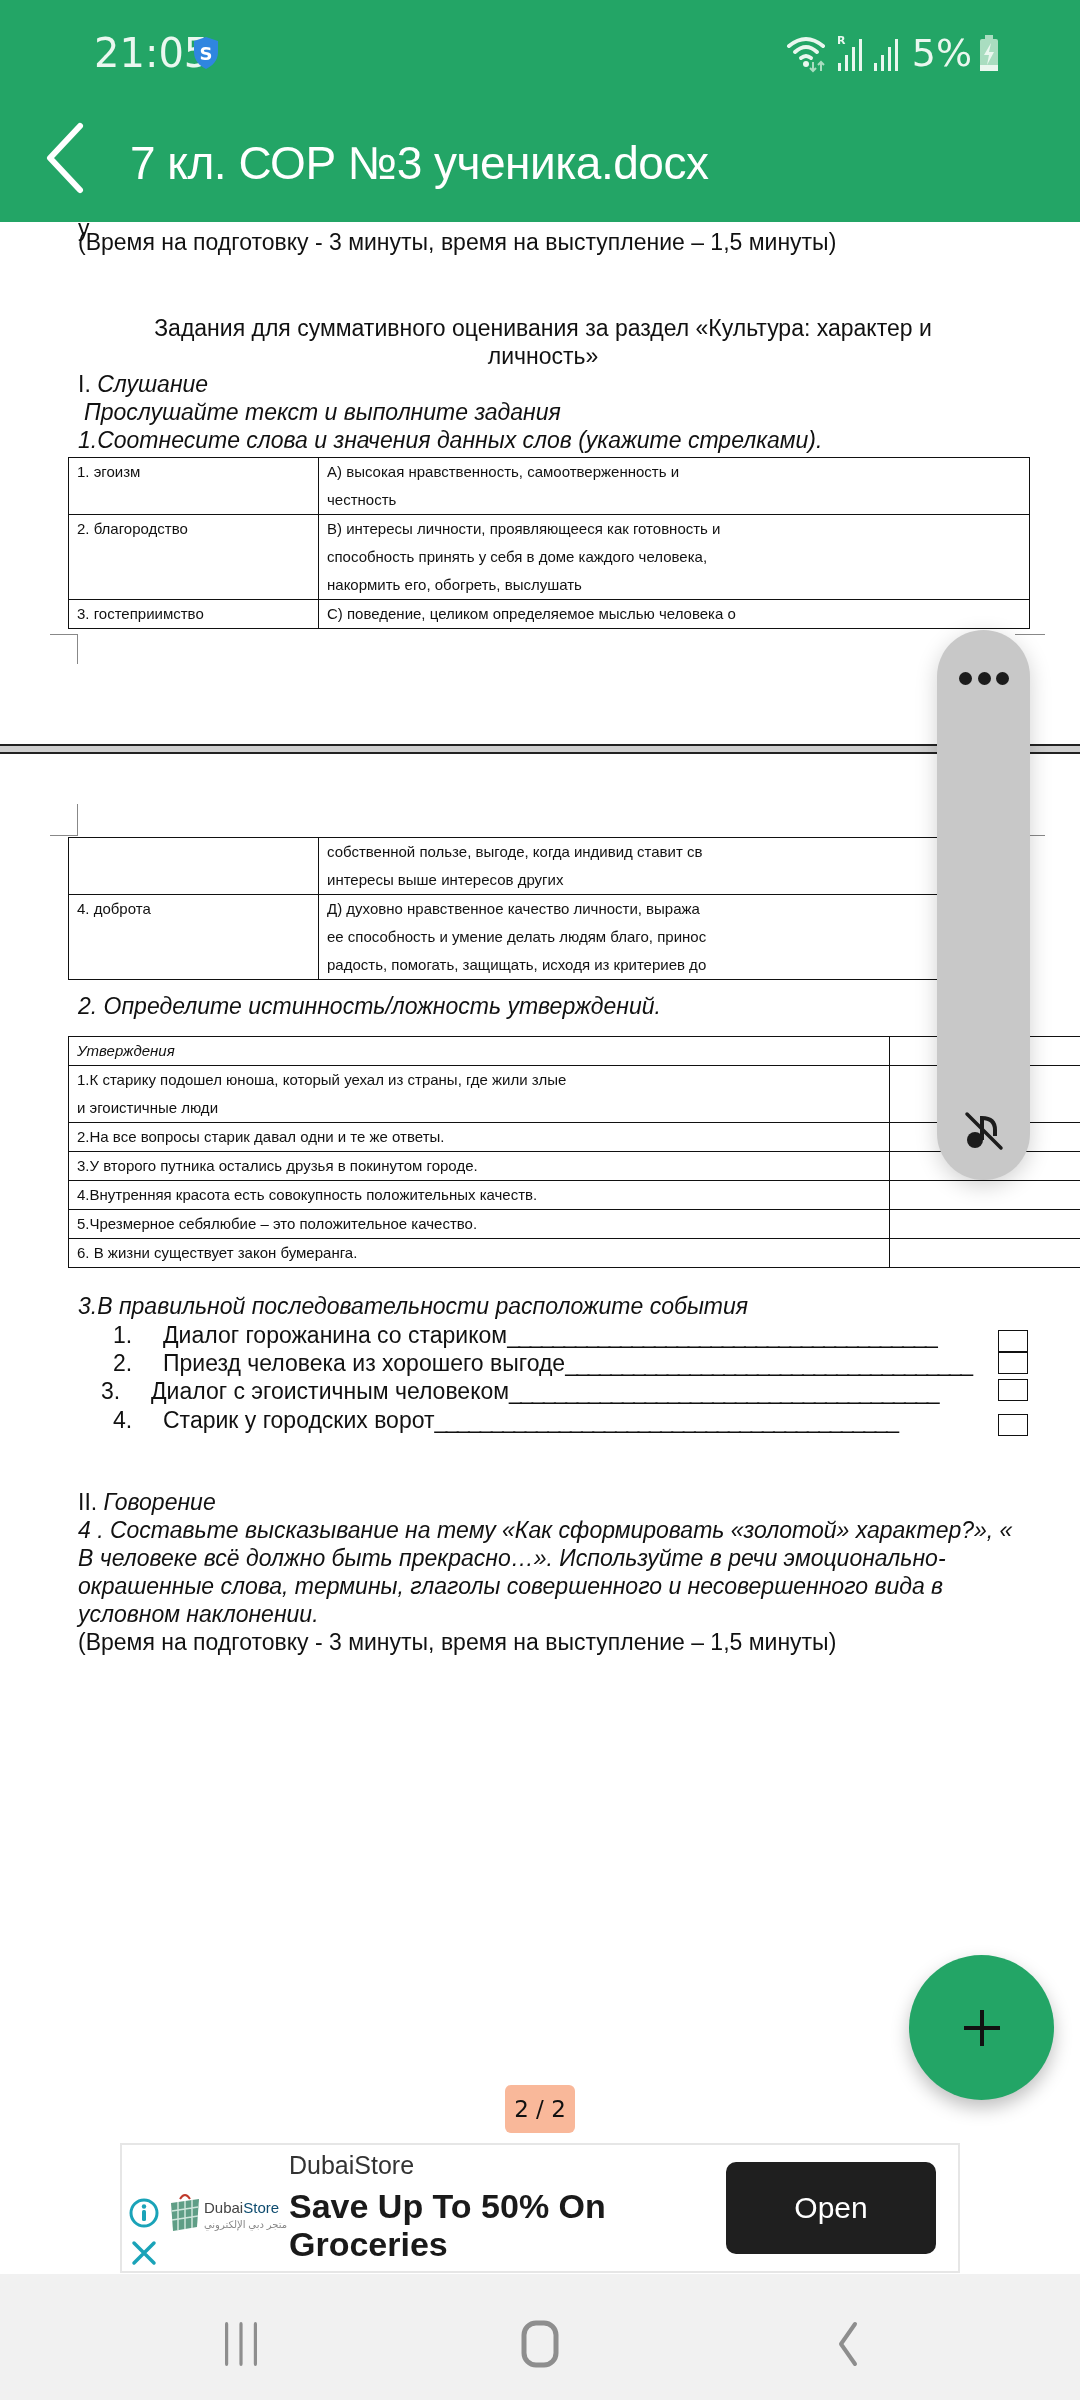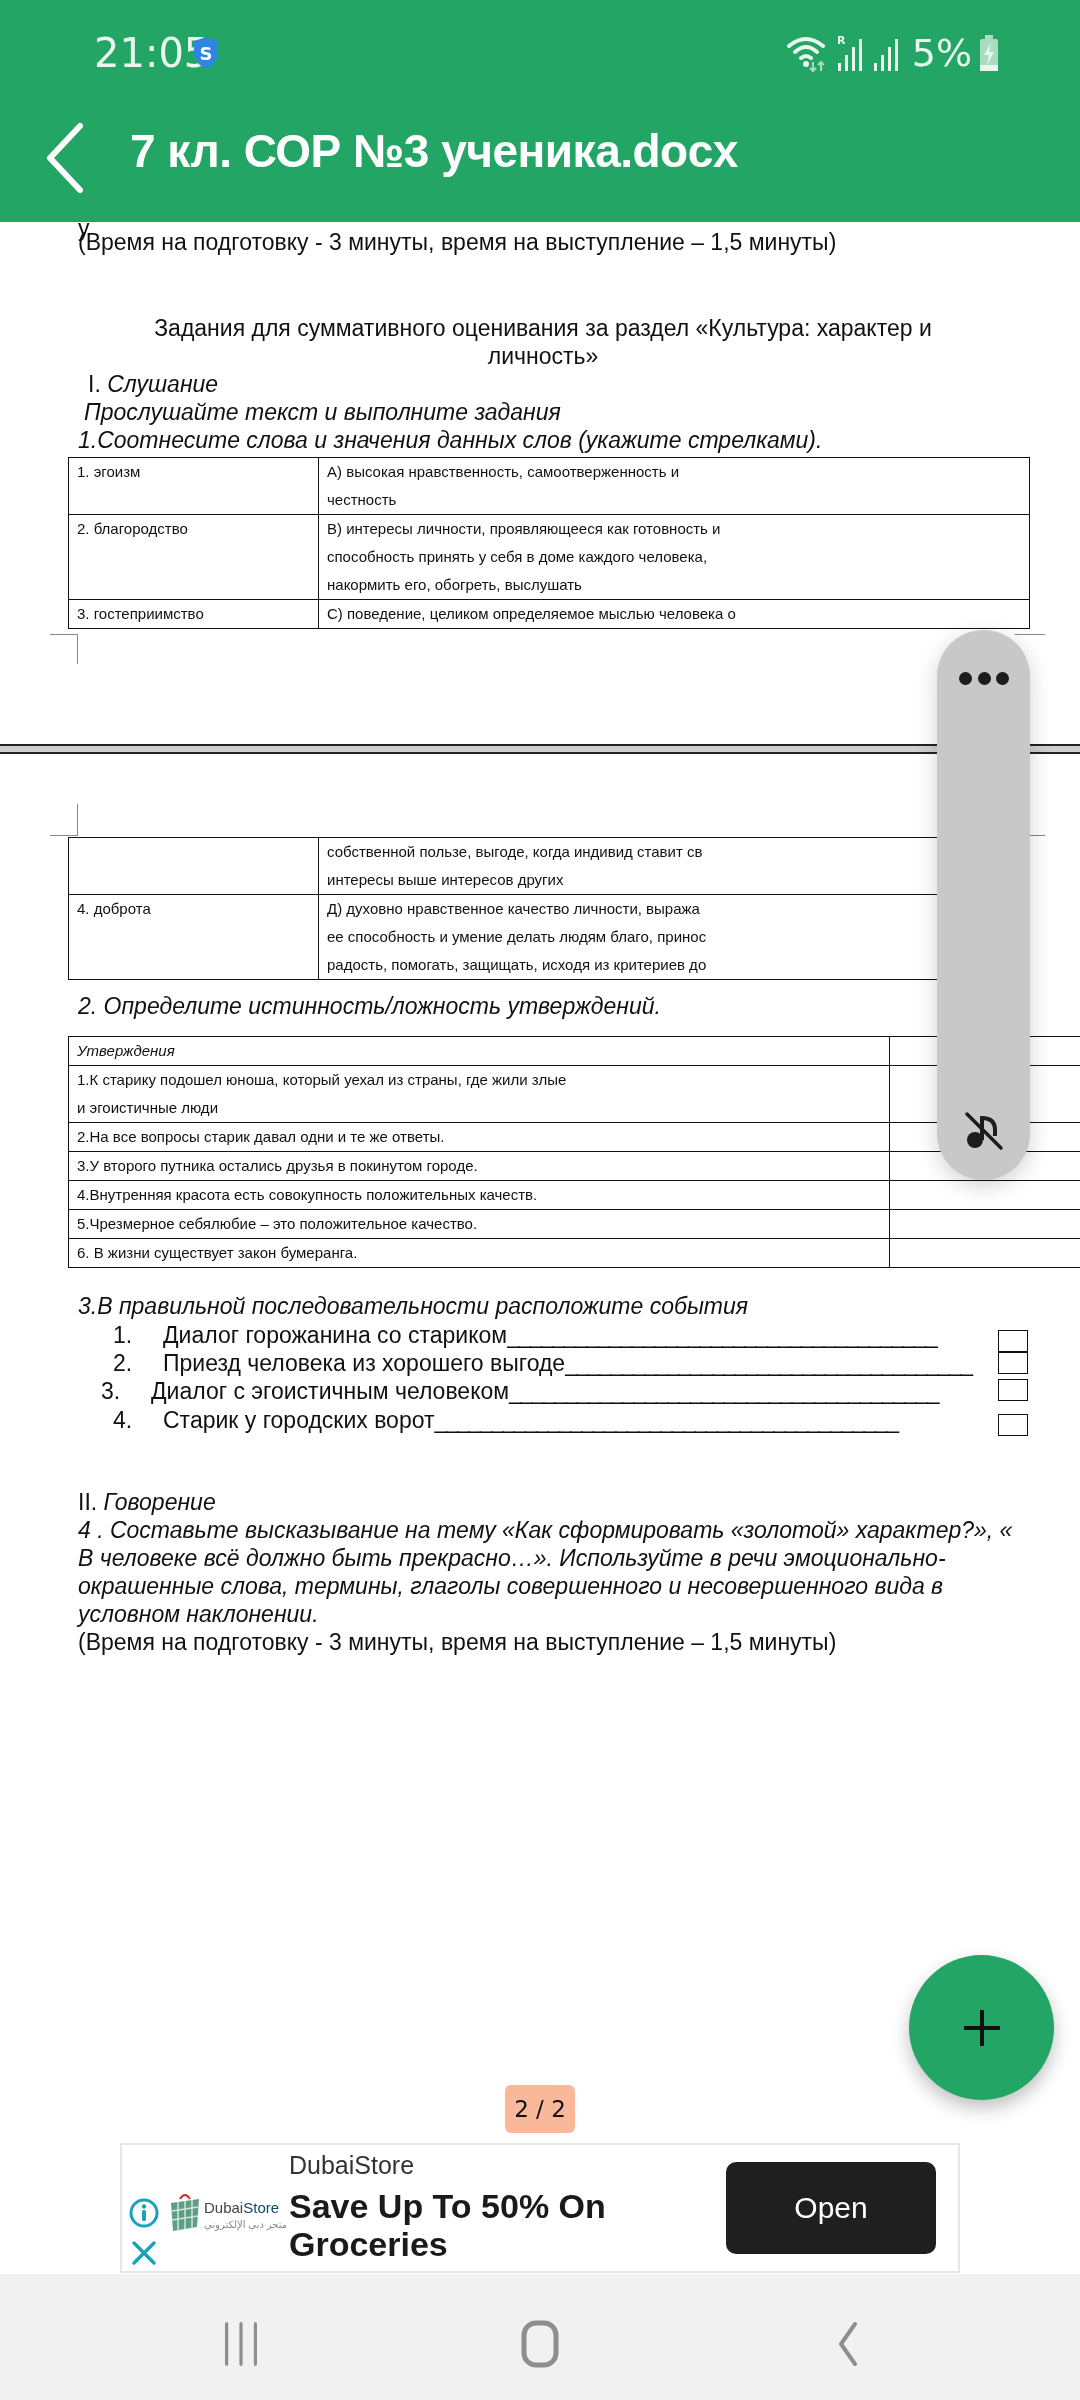--- a/index.html
+++ b/index.html
@@ -6,21 +6,21 @@
   html, body { width: 1080px; height: 2400px; overflow: hidden; background: #ffffff; }
   body { position: relative; font-family: "Liberation Sans", "DejaVu Sans", sans-serif; color: #111; }
 
   
   .appbar { position: absolute; left: 0; top: 0; width: 1080px; height: 222px; background: #23a566; color: #fff; }
   .status-time { position: absolute; left: 94px; top: 30px; font-size: 40px; color: #eaf7ef; font-family: "DejaVu Sans", sans-serif; text-align: center; }
   .status-shield { position: absolute; left: 192px; top: 36px; width: 28px; height: 34px; }
   .status-right { position: absolute; right: 80px; top: 30px; height: 46px; display: flex; align-items: center; gap: 6px; color: #eaf7ef; }
   .status-right .pct { font-size: 38px; font-family: "DejaVu Sans", sans-serif; margin-left: 4px; }
   .back-btn { position: absolute; left: 40px; top: 120px; width: 50px; height: 76px; cursor: pointer; }
-  .doc-title { position: absolute; left: 130px; top: 124px; font-size: 46px; font-weight: bold; color: #fff; font-family: "Liberation Sans", sans-serif; letter-spacing: -0.5px; }
+  .doc-title { position: absolute; left: 130px; top: 136px; font-size: 46px; font-weight: normal; color: #fff; font-family: "Liberation Sans", sans-serif; letter-spacing: -0.5px; }
 
   
   .doc { position: absolute; left: 0; top: 222px; width: 1080px; height: 1900px; font-family: "Liberation Sans", sans-serif; font-size: 23px; line-height: 28px; color: #111; }
   .abs { position: absolute; white-space: nowrap; }
   .italic { font-style: italic; }
   .center { text-align: center; }
 
   table.doc-table { position: absolute; border-collapse: collapse; font-size: 15px; line-height: 28px; padding-left: 40px; }
   table.doc-table td { border: 1.5px solid #111; vertical-align: top; padding: 0 8px; }
 
@@ -106,21 +106,21 @@
 <div class="doc">
 
   <div class="abs" style="left:78px; top:-8px;">у</div>
   <div class="abs" style="left:78px; top:6px;">(Время на подготовку - 3 минуты, время на выступление – 1,5 минуты)</div>
 
   <div class="abs center" style="left:78px; width:930px; top:92px; white-space:normal;">
     <div>Задания для суммативного оценивания за раздел  «Культура: характер и</div>
     <div>личность»</div>
   </div>
 
-  <div class="abs" style="left:88px; top:148px;">
+  <div class="abs" style="left:78px; top:148px;">
     <span>I.</span>
     <span class="italic">Слушание</span>
   </div>
   <div class="abs italic" style="left:84px; top:176px;">Прослушайте текст и выполните задания</div>
   <div class="abs italic" style="left:78px; top:204px;">1.Соотнесите слова и значения данных слов (укажите стрелками).</div>
 
   <table class="doc-table" style="left:68px; top:235px; width:962px;">
     <tbody id="match-body">
         <tr>
           <td style="width: 250px;">1. эгоизм</td>

